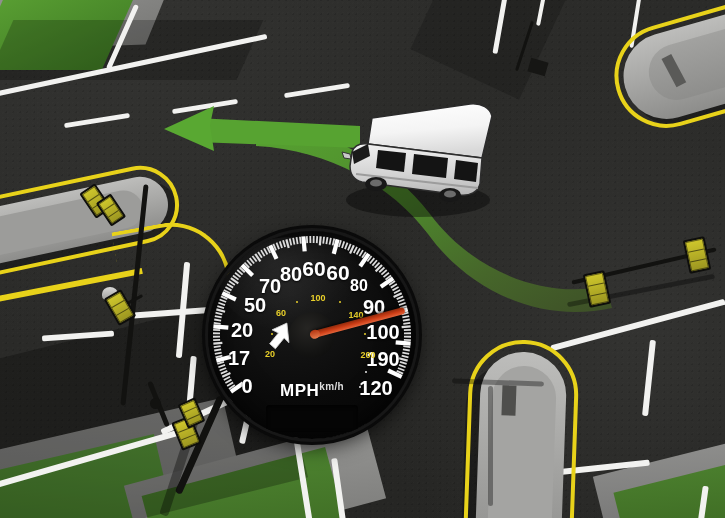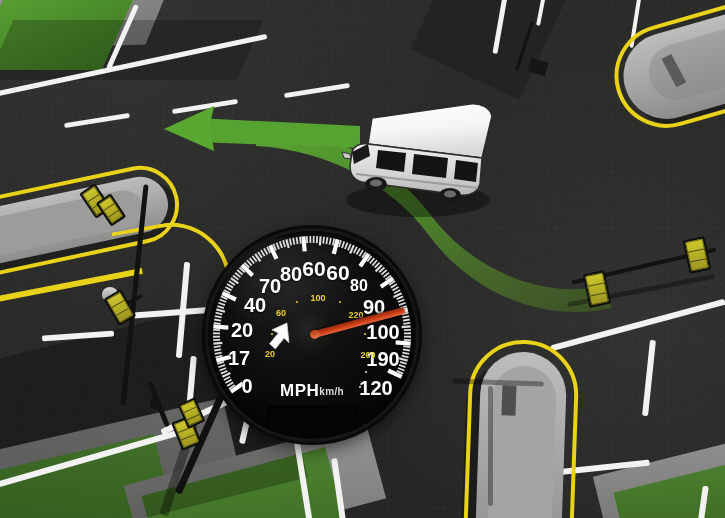--- a/index.html
+++ b/index.html
@@ -124,21 +124,21 @@
     position:absolute;color:#e8cf2a;font-weight:bold;font-size:9px;
     font-family:"Liberation Sans",sans-serif;
     transform:translate(-50%,-50%);white-space:nowrap;
   }
   .kdot{position:absolute;width:2px;height:2px;border-radius:50%;background:#e8cf2a;
     transform:translate(-50%,-50%);}
   .wdot{position:absolute;width:2px;height:2px;border-radius:50%;background:#e9e9e9;
     transform:translate(-50%,-50%);}
   .unitrow{
     position:absolute;left:50%;top:150px;transform:translateX(-50%);
-    display:flex;align-items:center;
+    display:flex;align-items:flex-start;
   }
   .mph{color:#fff;font-weight:bold;font-size:17px;letter-spacing:.5px;
     text-shadow:0 1px 2px #000;}
   .kmh{color:#dcdcdc;font-weight:bold;font-size:10px;letter-spacing:.3px;}
   .lcd{
     position:absolute;left:50%;top:174px;transform:translateX(-50%);
     width:92px;height:27px;border-radius:4px;
     background:#050505;box-shadow:inset 0 1px 4px rgba(0,0,0,.95);
   }
   .hub{
@@ -479,35 +479,35 @@
           <line x1="190.99" y1="133.95" x2="197.61" y2="136.23" stroke-width="1.8" stroke="#dcdcdc"></line>
           <line x1="189.89" y1="136.97" x2="196.42" y2="139.48" stroke-width="1.8" stroke="#dcdcdc"></line>
           <line x1="188.69" y1="139.95" x2="195.13" y2="142.68" stroke-width="1.8" stroke="#dcdcdc"></line>
           <line x1="180.13" y1="139.50" x2="193.72" y2="145.84" stroke-width="4.2" stroke="#ffffff"></line>
         </g>
     </svg>
 
     <div class="gnum" style="left:39px;top:155px;font-size:20px;">0</div>
     <div class="gnum" style="left:31px;top:127px;font-size:20px;">17</div>
     <div class="gnum" style="left:34px;top:99px;font-size:20px;">20</div>
-    <div class="gnum" style="left:47px;top:74px;font-size:20px;">40</div>
+    <div class="gnum" style="left:47px;top:74px;font-size:20px;">50</div>
     <div class="gnum" style="left:62px;top:55px;font-size:20px;">70</div>
     <div class="gnum" style="left:83px;top:43px;font-size:20px;">80</div>
     <div class="gnum" style="left:106px;top:38px;font-size:21px;">60</div>
     <div class="gnum" style="left:130px;top:42px;font-size:21px;">60</div>
     <div class="gnum" style="left:151px;top:55px;font-size:16px;">80</div>
     <div class="gnum" style="left:166px;top:76px;font-size:20px;">90</div>
     <div class="gnum" style="left:175px;top:101px;font-size:20px;">100</div>
     <div class="gnum" style="left:175px;top:128px;font-size:20px;">190</div>
     <div class="gnum" style="left:168px;top:157px;font-size:20px;">120</div>
 
     <div class="knum" style="left:62px;top:123px;">20</div>
     <div class="knum" style="left:73px;top:82px;">60</div>
     <div class="knum" style="left:110px;top:67px;">100</div>
-    <div class="knum" style="left:148px;top:84px;">220</div>
+    <div class="knum" style="left:148px;top:84px;">140</div>
     <div class="knum" style="left:160px;top:124px;">200</div>
 
     <div class="kdot" style="left:64px;top:103px;"></div>
     <div class="kdot" style="left:89px;top:71px;"></div>
     <div class="kdot" style="left:132px;top:71px;"></div>
     <div class="kdot" style="left:157px;top:103px;"></div>
     <div class="wdot" style="left:158px;top:141px;"></div>
     <div class="wdot" style="left:152px;top:156px;"></div>
 
     <div class="hub"></div>

